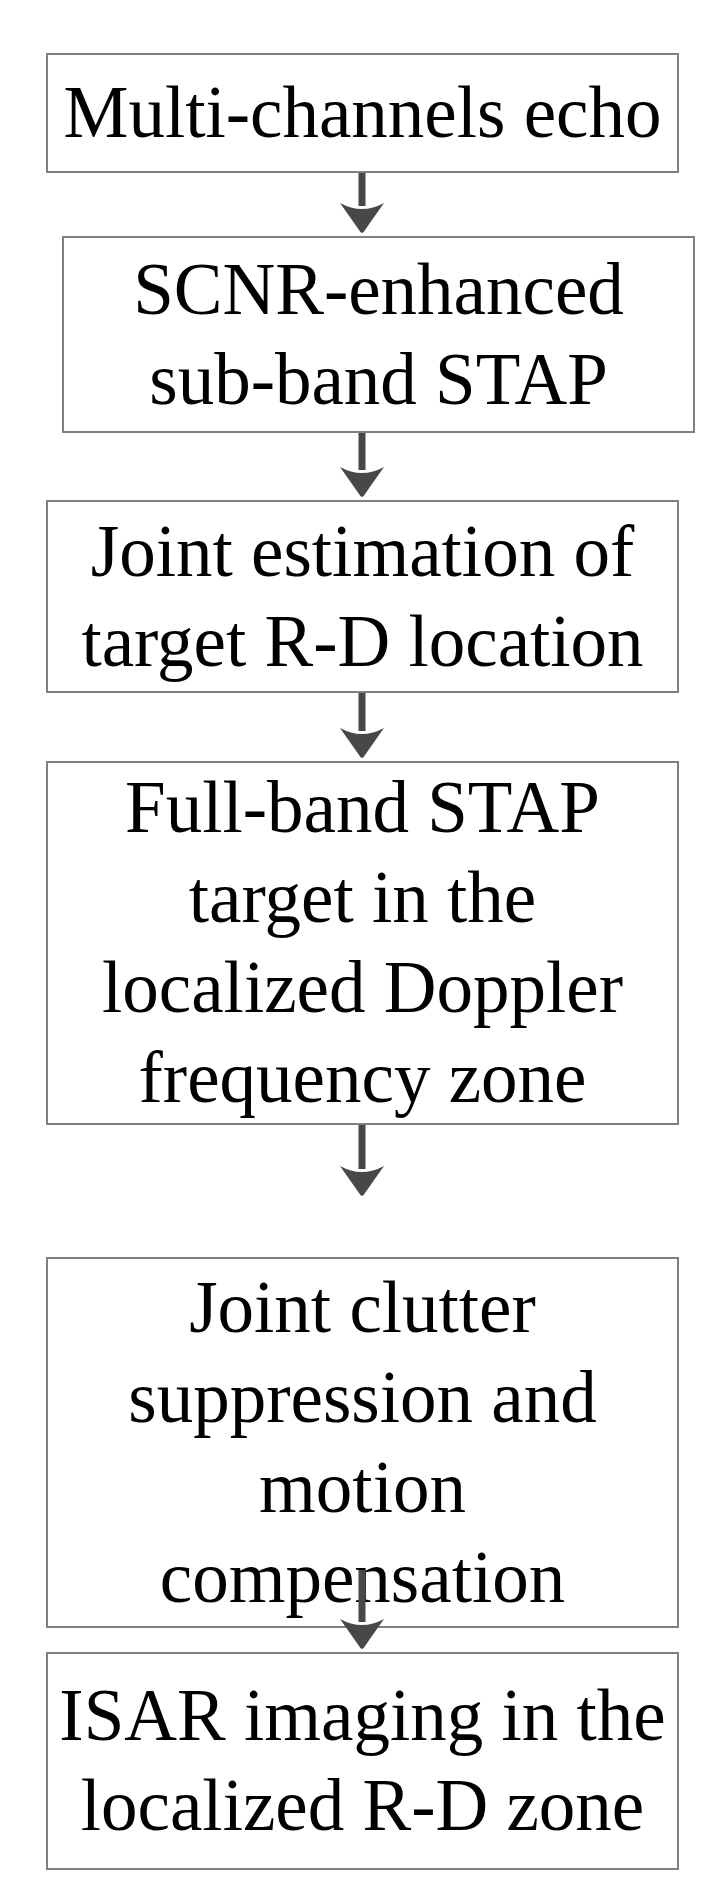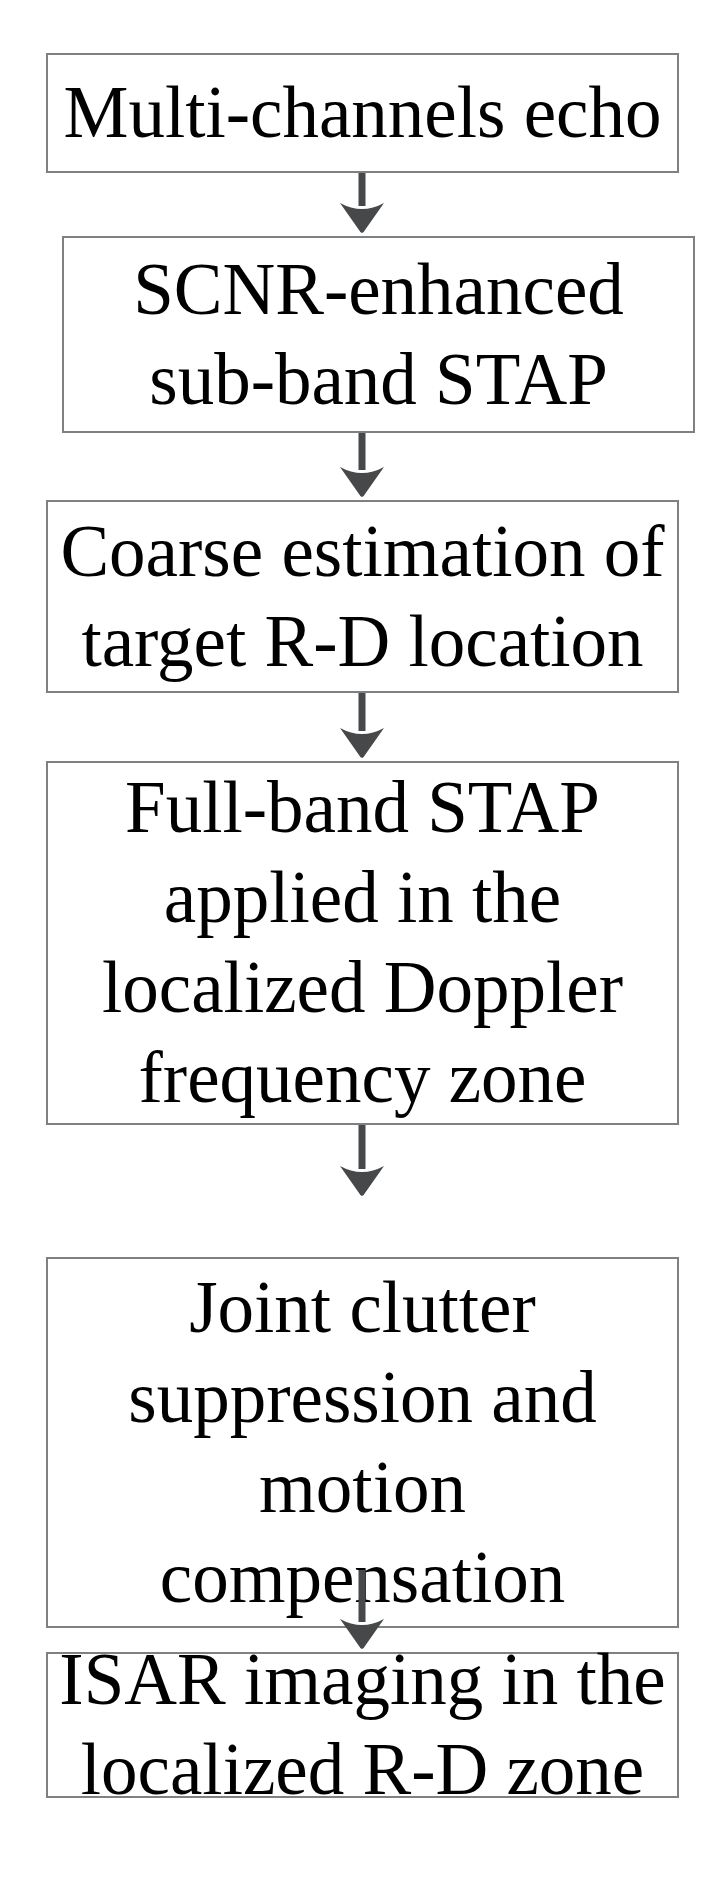--- a/index.html
+++ b/index.html
@@ -32,21 +32,21 @@
     white-space: pre-line;
     color: var(--text-color, #000000);
     font-size: 73px;
     line-height: 90px;
   }
   .b1 { top: 53px;   height: 120px; }
   .b2 { top: 236px;  height: 197px; margin-left: 16px; }
   .b3 { top: 500px;  height: 193px; }
   .b4 { top: 761px;  height: 364px; }
   .b5 { top: 1257px; height: 371px; }
-  .b6 { top: 1652px; height: 146px; }
+  .b6 { top: 1652px; height: 218px; }
 
   .arrow {
     position: absolute;
     left: 340px;
     width: 44px;
     display: block;
   }
   .a1 { top: 173px;  height: 63px; }
   .a2 { top: 433px;  height: 67px; }
   .a3 { top: 693px;  height: 68px; }
@@ -78,34 +78,34 @@
   </div>
 
   <svg class="arrow a2" viewBox="0 0 44 67" preserveAspectRatio="none" aria-hidden="true">
     <rect class="shaft" x="18.5" y="0" width="7" height="37"></rect>
     <g transform="translate(0,33)">
       <path class="head" d="M0,1 Q22,13 44,1 L25,28 Q22,34 19,28 Z"></path>
     </g>
   </svg>
 
   <div class="box b3">
-    <div class="box-text">Coarse estimation of
+    <div class="box-text">Joint estimation of
 target R-D location</div>
   </div>
 
   <svg class="arrow a3" viewBox="0 0 44 68" preserveAspectRatio="none" aria-hidden="true">
     <rect class="shaft" x="18.5" y="0" width="7" height="38"></rect>
     <g transform="translate(0,34)">
       <path class="head" d="M0,1 Q22,13 44,1 L25,28 Q22,34 19,28 Z"></path>
     </g>
   </svg>
 
   <div class="box b4">
     <div class="box-text">Full-band STAP
-applied in the
+target in the
 localized Doppler
 frequency zone</div>
   </div>
 
   <svg class="arrow a4" viewBox="0 0 44 74" preserveAspectRatio="none" aria-hidden="true">
     <rect class="shaft" x="18.5" y="0" width="7" height="44"></rect>
     <g transform="translate(0,40)">
       <path class="head" d="M0,1 Q22,13 44,1 L25,28 Q22,34 19,28 Z"></path>
     </g>
   </svg>

